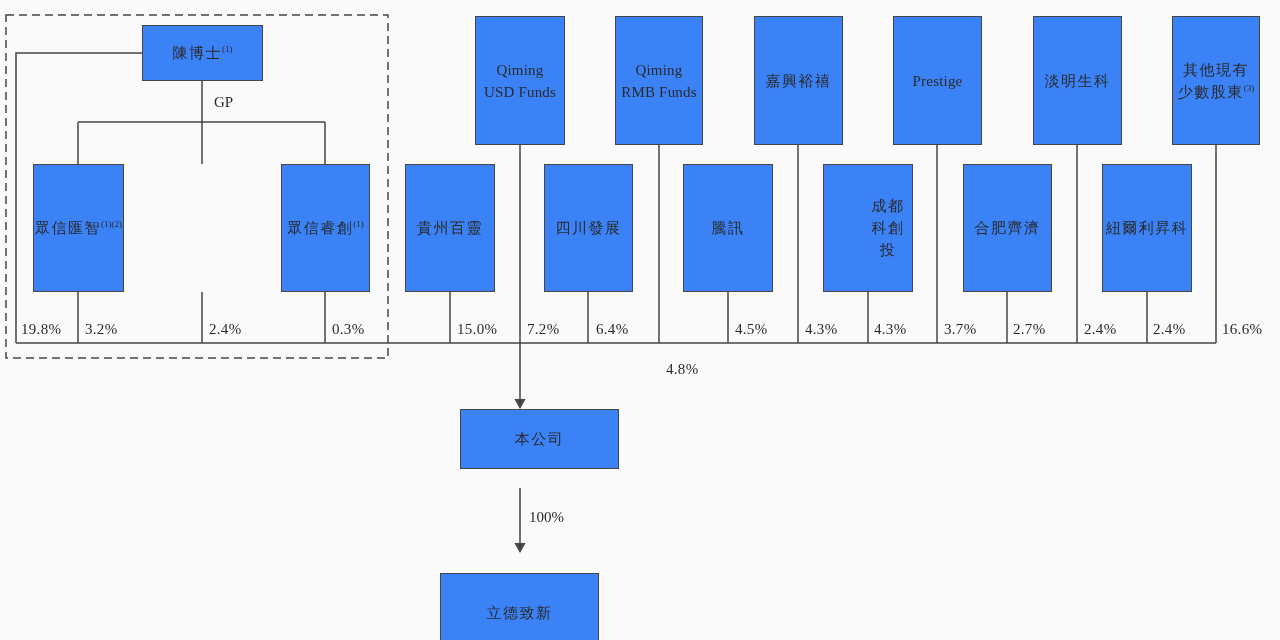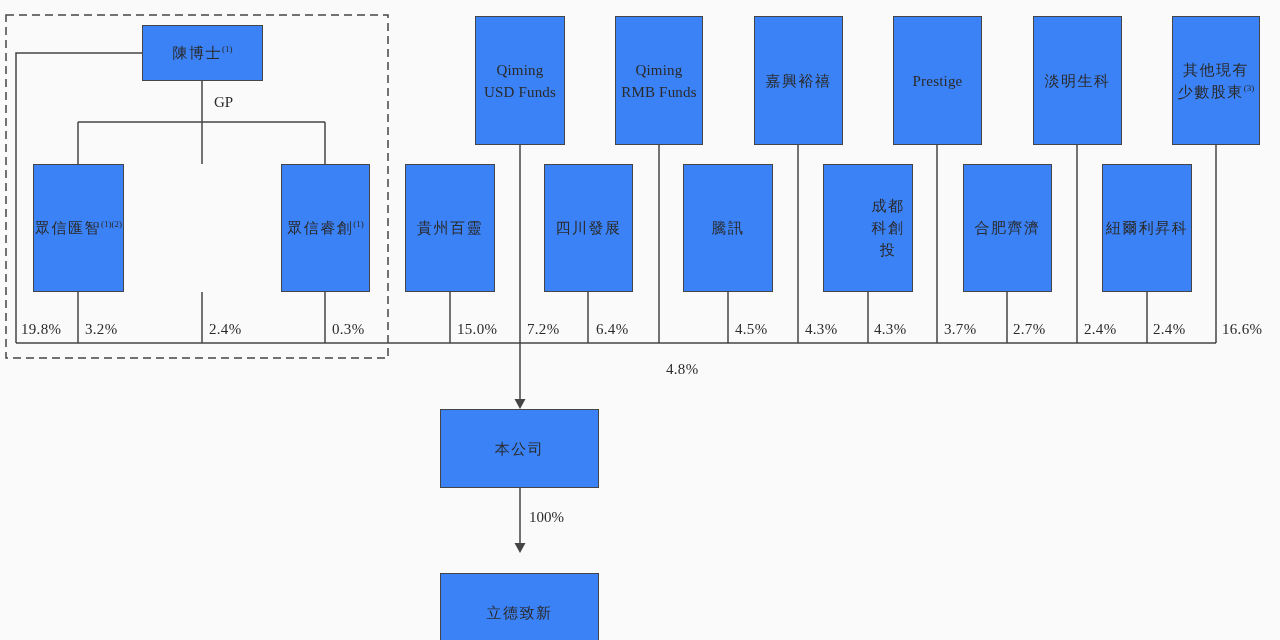--- a/index.html
+++ b/index.html
@@ -153,21 +153,21 @@
   <div class="pct" style="left:666px;top:321px;margin-top:40px;">4.8%</div>
   <div class="pct" style="left:735px;top:321px;">4.5%</div>
   <div class="pct" style="left:805px;top:321px;">4.3%</div>
   <div class="pct" style="left:874px;top:321px;">4.3%</div>
   <div class="pct" style="left:944px;top:321px;">3.7%</div>
   <div class="pct" style="left:1013px;top:321px;">2.7%</div>
   <div class="pct" style="left:1084px;top:321px;">2.4%</div>
   <div class="pct" style="left:1153px;top:321px;">2.4%</div>
   <div class="pct" style="left:1222px;top:321px;">16.6%</div>
 
-  <div class="node cjk" style="left:440px;top:409px;width:159px;height:79px;">
+  <div class="node cjk" style="left:460px;top:409px;width:159px;height:60px;">
     <div>本公司</div>
   </div>
 
   <div class="floatlbl" style="left:529px;top:509px;">100%</div>
 
   <div class="node cjk" style="left:440px;top:573px;width:159px;height:79px;">
     <div>立德致新</div>
   </div>
 
 </div>

